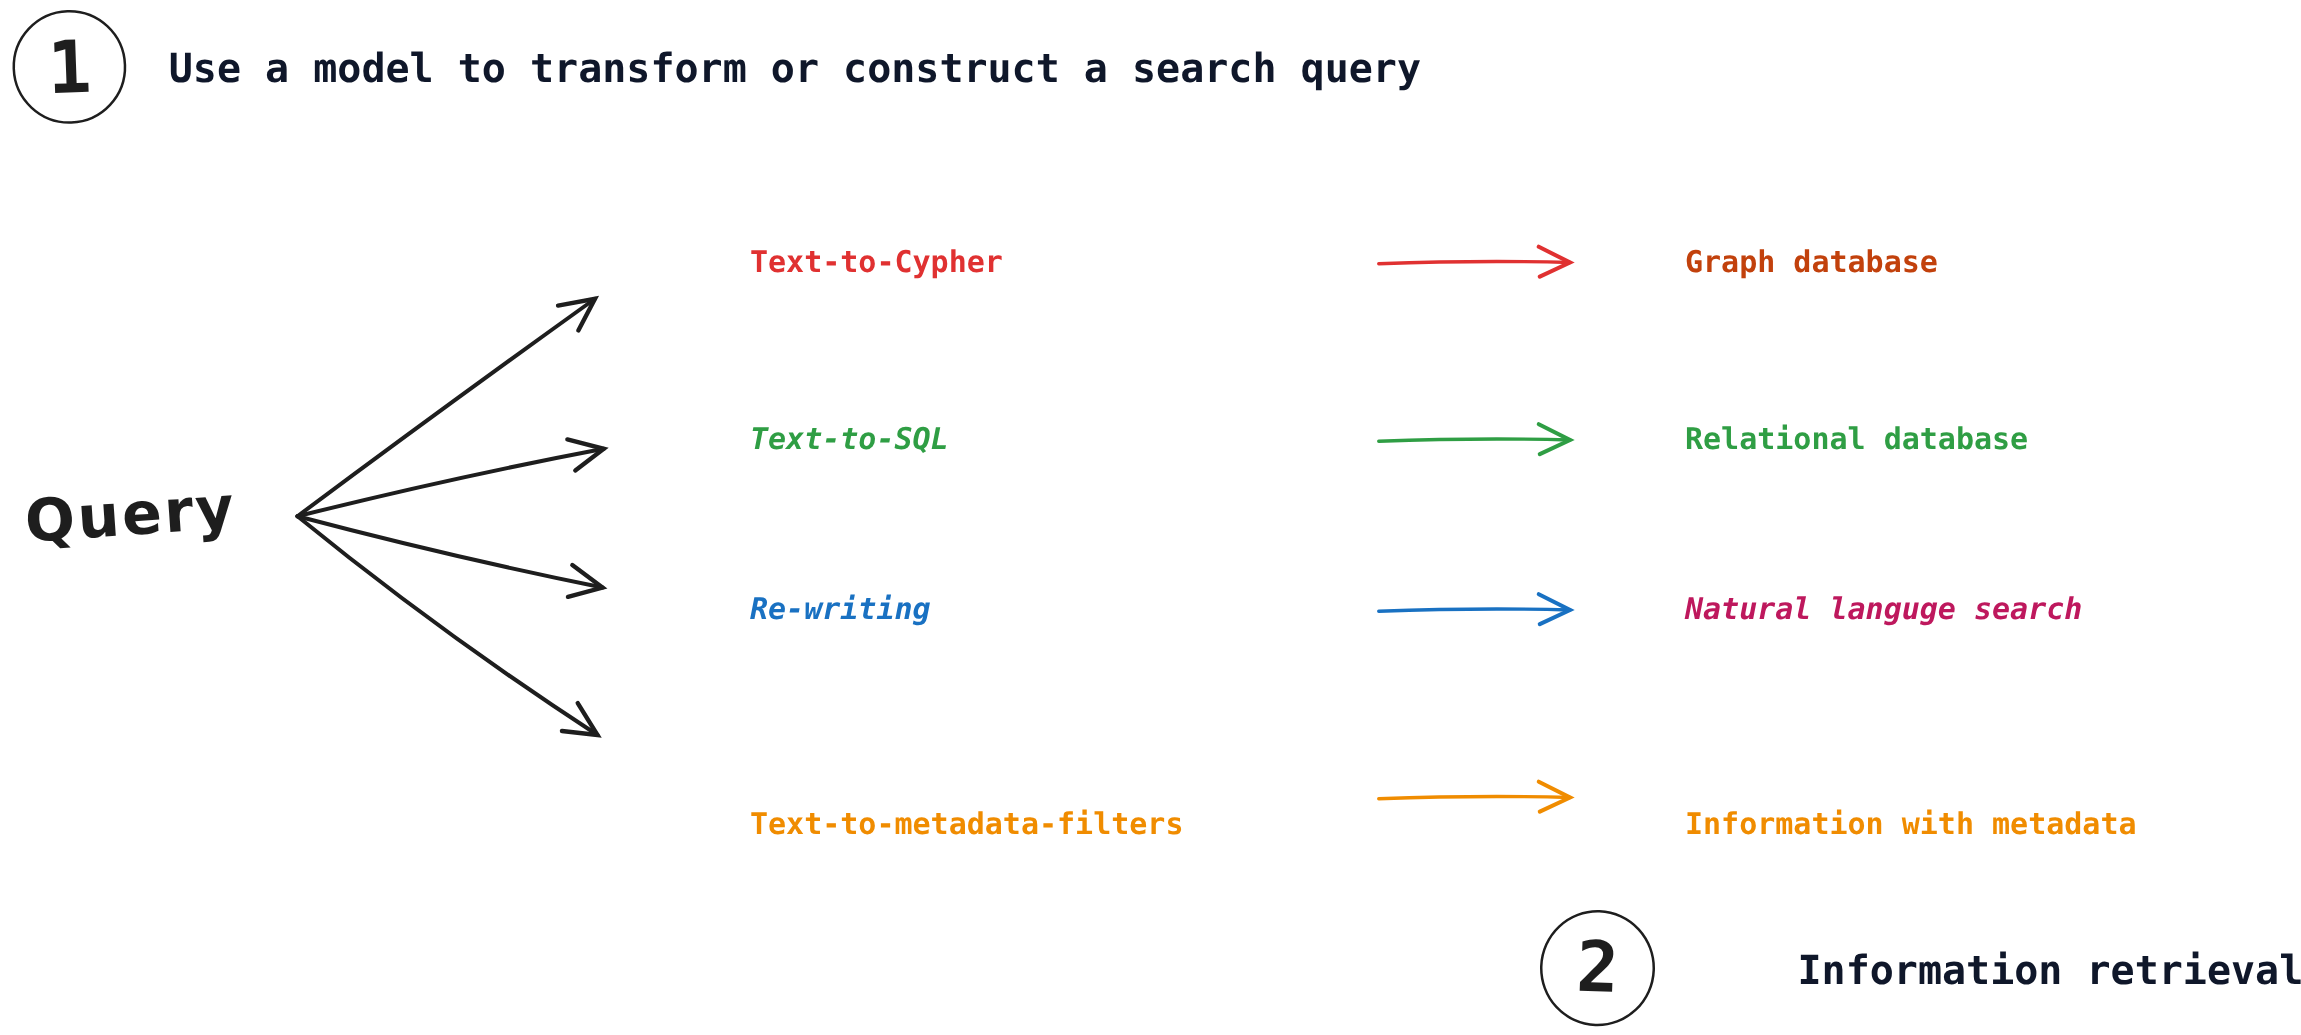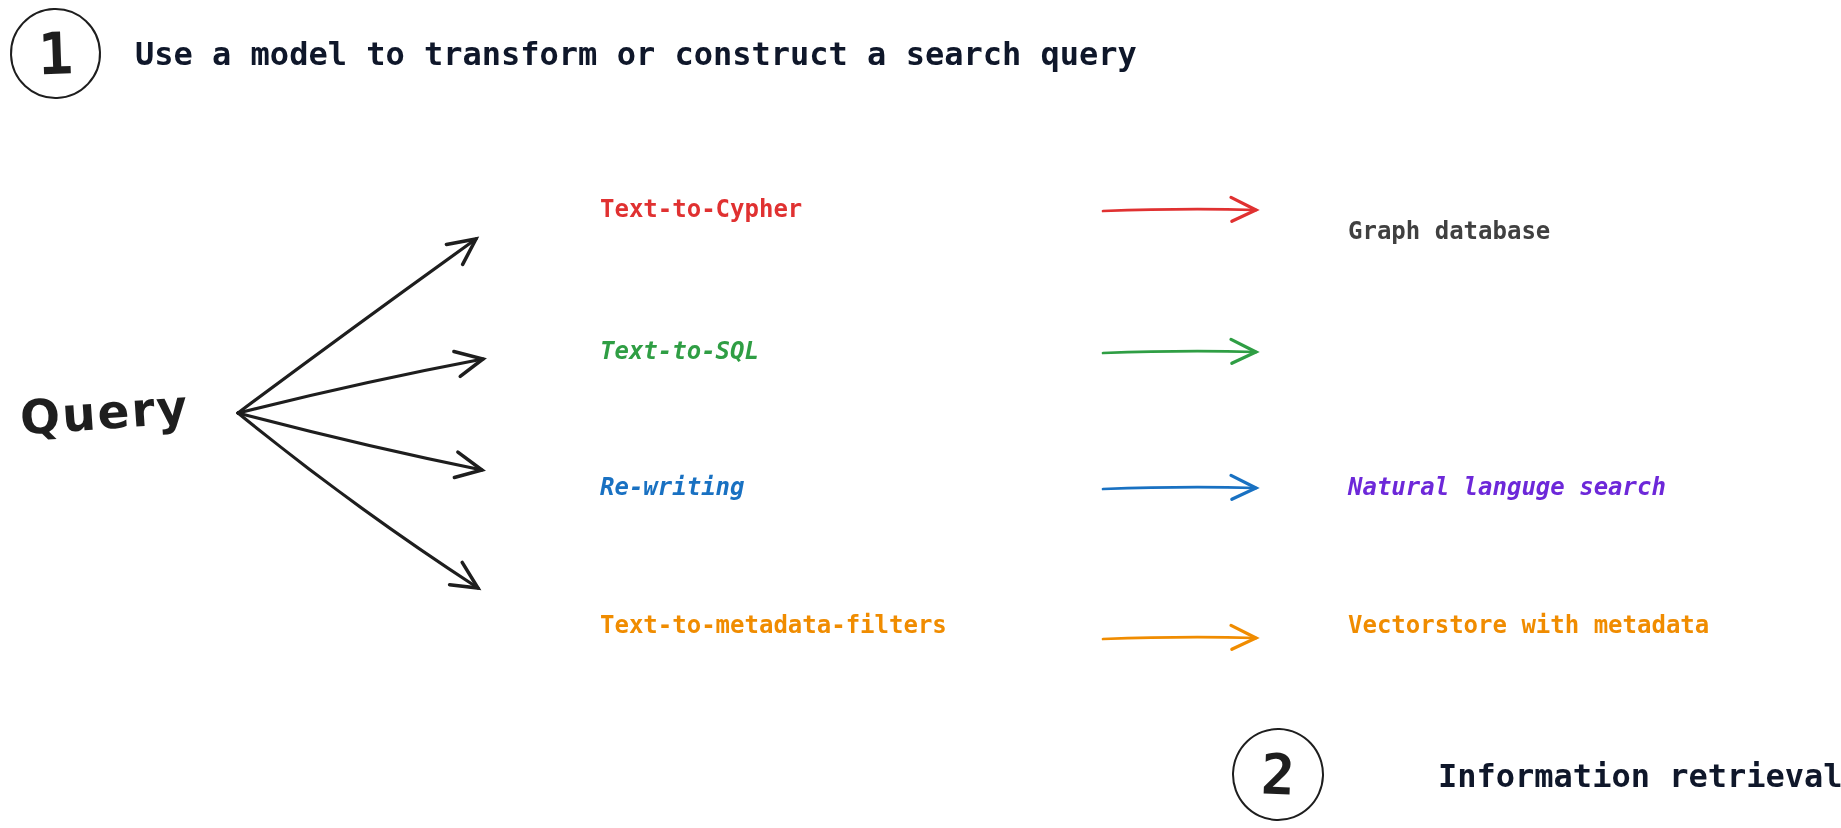--- a/index.html
+++ b/index.html
@@ -46,21 +46,21 @@
     position:absolute;
     font-weight:700;
     font-size:24px;
     white-space:nowrap;
   }
   .method{left:600px;}
   .target{left:1348px;}
   .row-red{top:210px;}
   .row-green{top:352px;}
   .row-blue{top:488px;font-style:italic;}
-  .row-orange{top:626px;text-align:center;}
+  .row-orange{top:660px;text-align:center;}
   svg#arrow-layer{position:absolute;left:0;top:0;}
 </style>
 </head>
 <body>
 
 <div id="canvas">
 
   <svg id="arrow-layer" width="1841" height="828" viewBox="0 0 1841 828">
     <defs>
       <marker id="ah-black" viewBox="0 0 24 24" refX="21" refY="12" markerWidth="12" markerHeight="12" orient="auto-start-reverse">
@@ -96,28 +96,29 @@
   </svg>
 
   <div class="step-badge badge-1">
     <span>1</span>
   </div>
   <div class="step-label label-1 vcenter">Use a model to transform or construct a search query</div>
 
   <div class="query-label">Query</div>
 
   <div class="row-label method row-red vcenter" style="color: rgb(224, 49, 49);">Text-to-Cypher</div>
-  <div class="row-label target row-red vcenter" style="color: #404040; margin-top: 22px;">Graph database</div>
+  <div class="row-label target row-red vcenter" style="color: #c2410c;">Graph database</div>
 
   <div class="row-label method row-green vcenter" style="color: rgb(47, 158, 68); font-style: italic;">Text-to-SQL</div>
+  <div class="row-label target row-green vcenter" style="color: rgb(47, 158, 68);">Relational database</div>
 
   <div class="row-label method row-blue vcenter" style="color: rgb(25, 113, 194);">Re-writing</div>
-  <div class="row-label target row-blue vcenter" style="color: #6d28d9;">Natural languge search</div>
+  <div class="row-label target row-blue vcenter" style="color: #be185d;">Natural languge search</div>
 
   <div class="row-label method row-orange vcenter" style="color: rgb(240, 140, 0);">Text-to-metadata-filters</div>
-  <div class="row-label target row-orange vcenter" style="color: rgb(240, 140, 0);">Vectorstore with metadata</div>
+  <div class="row-label target row-orange vcenter" style="color: rgb(240, 140, 0);">Information with metadata</div>
 
   <div class="step-badge badge-2">
     <span>2</span>
   </div>
   <div class="step-label label-2 vcenter">Information retrieval</div>
 
 </div>
 
 </body></html>

